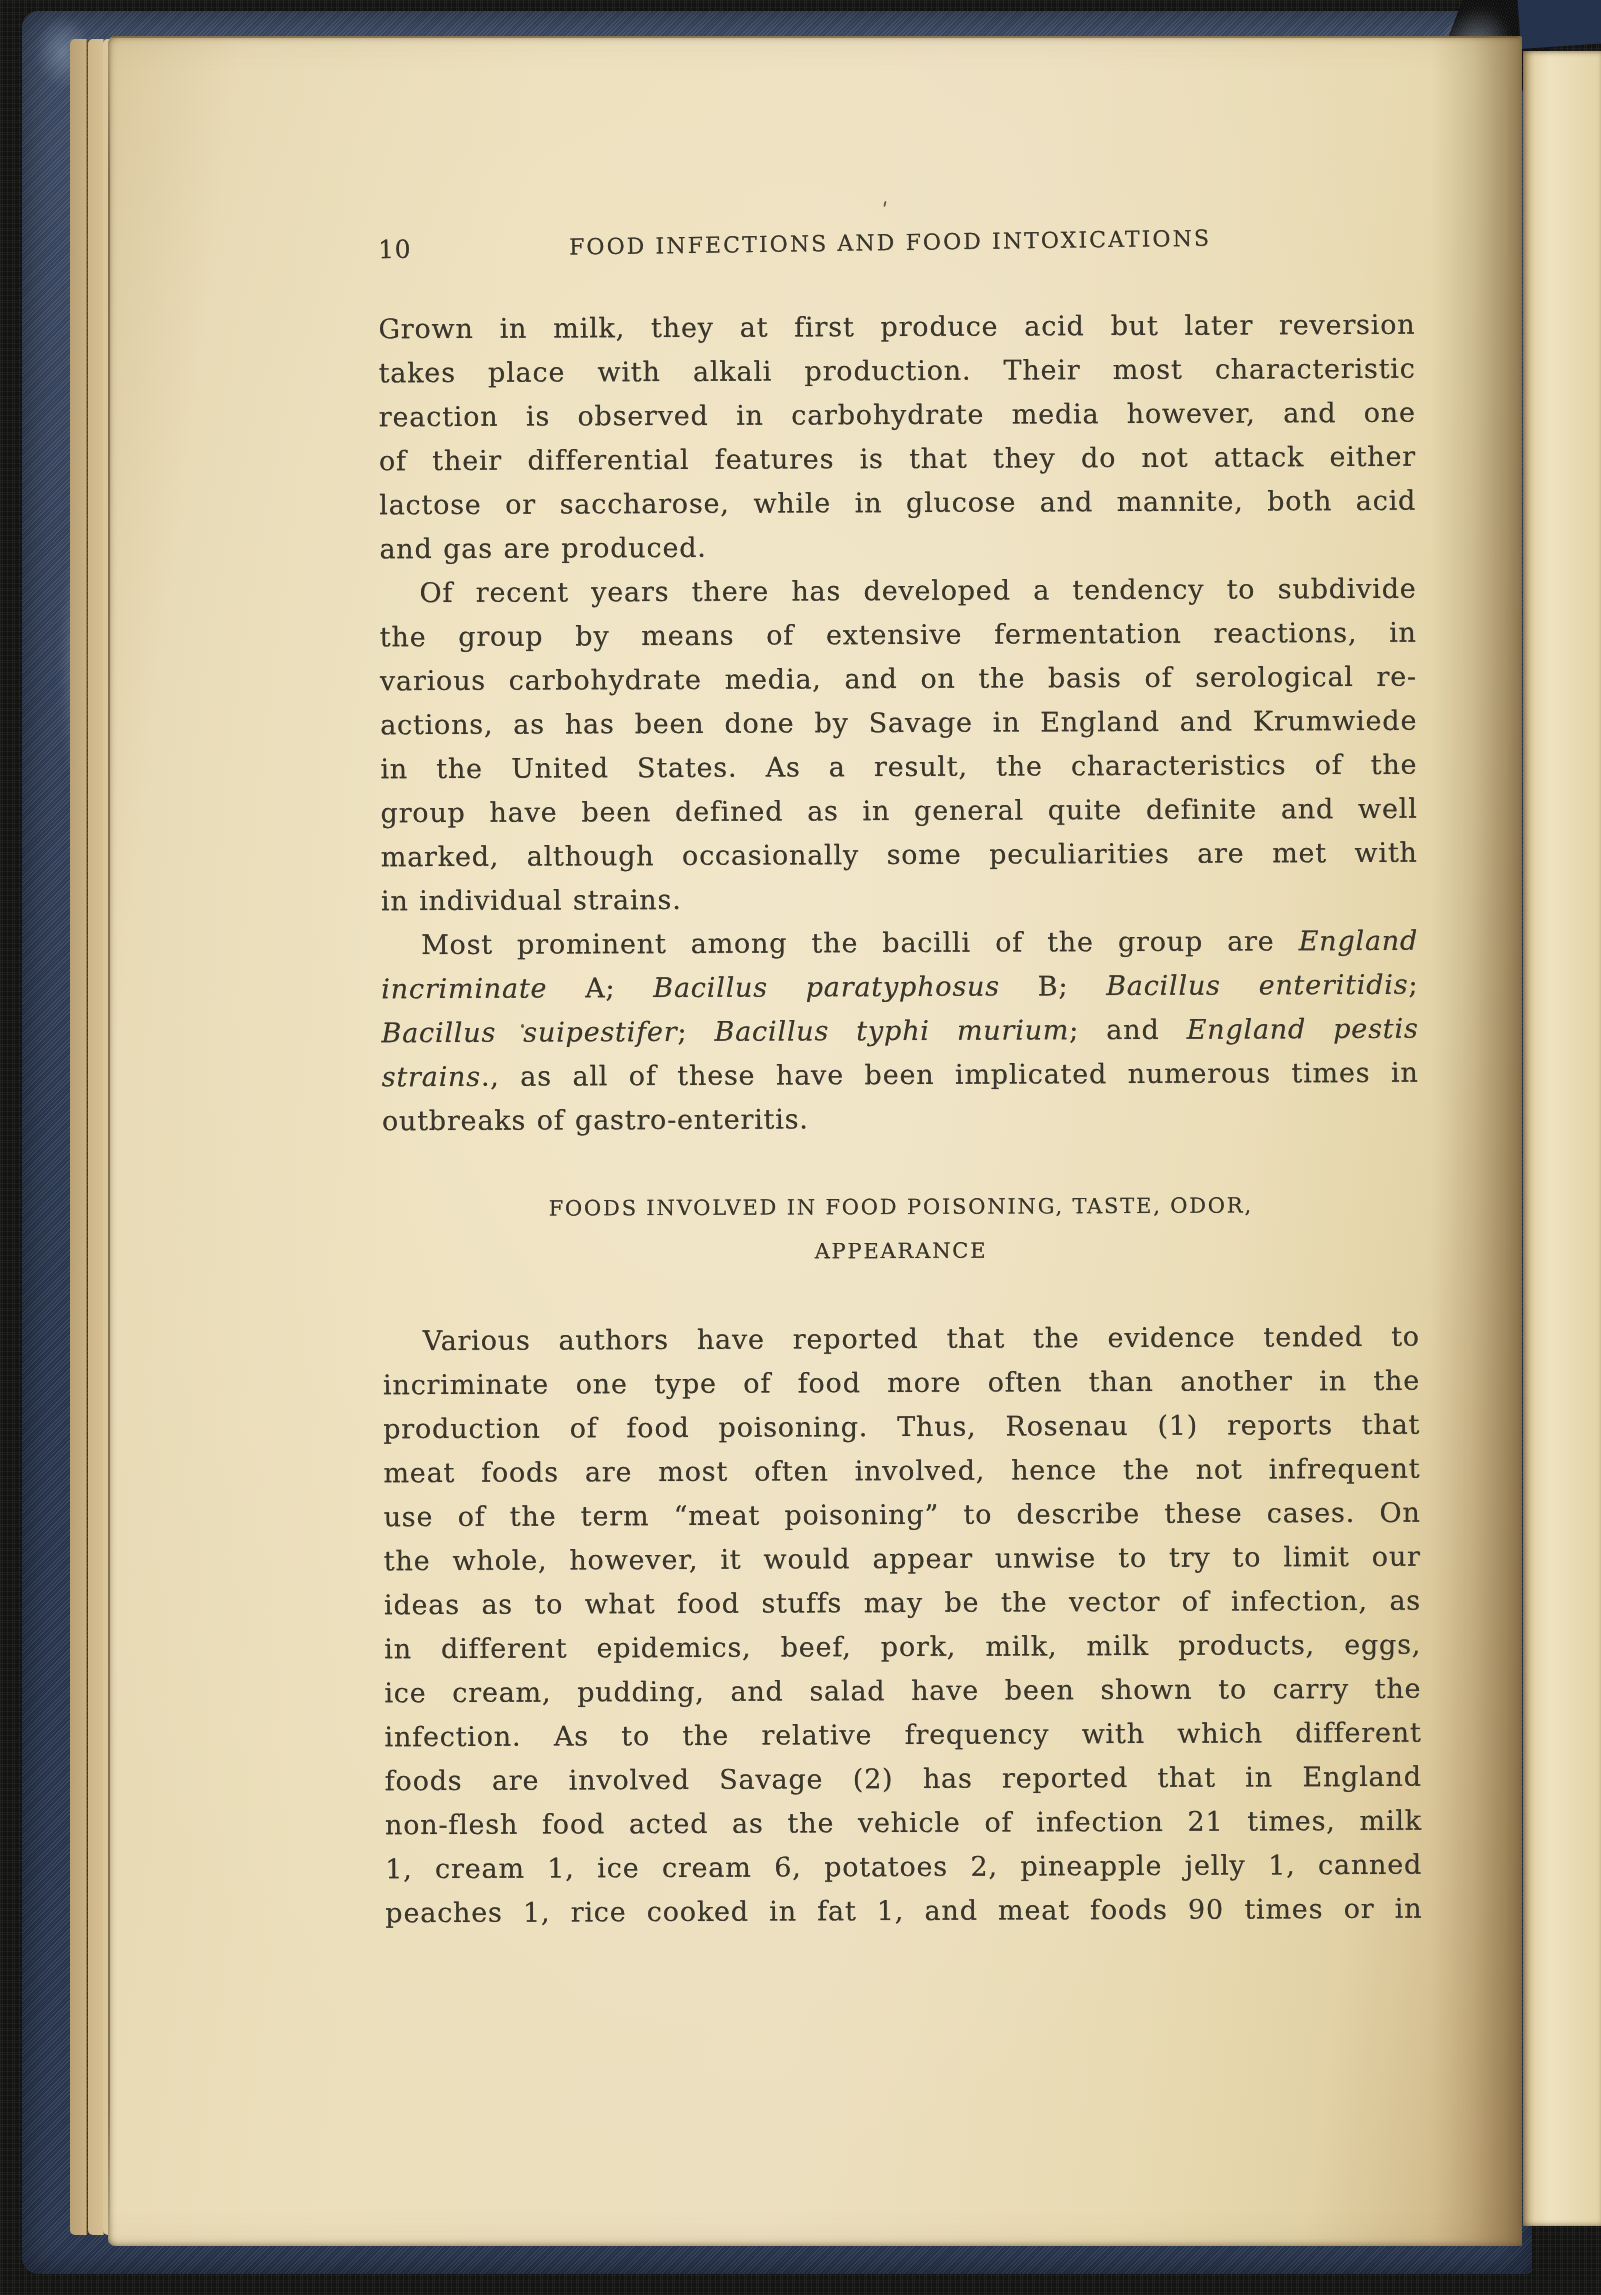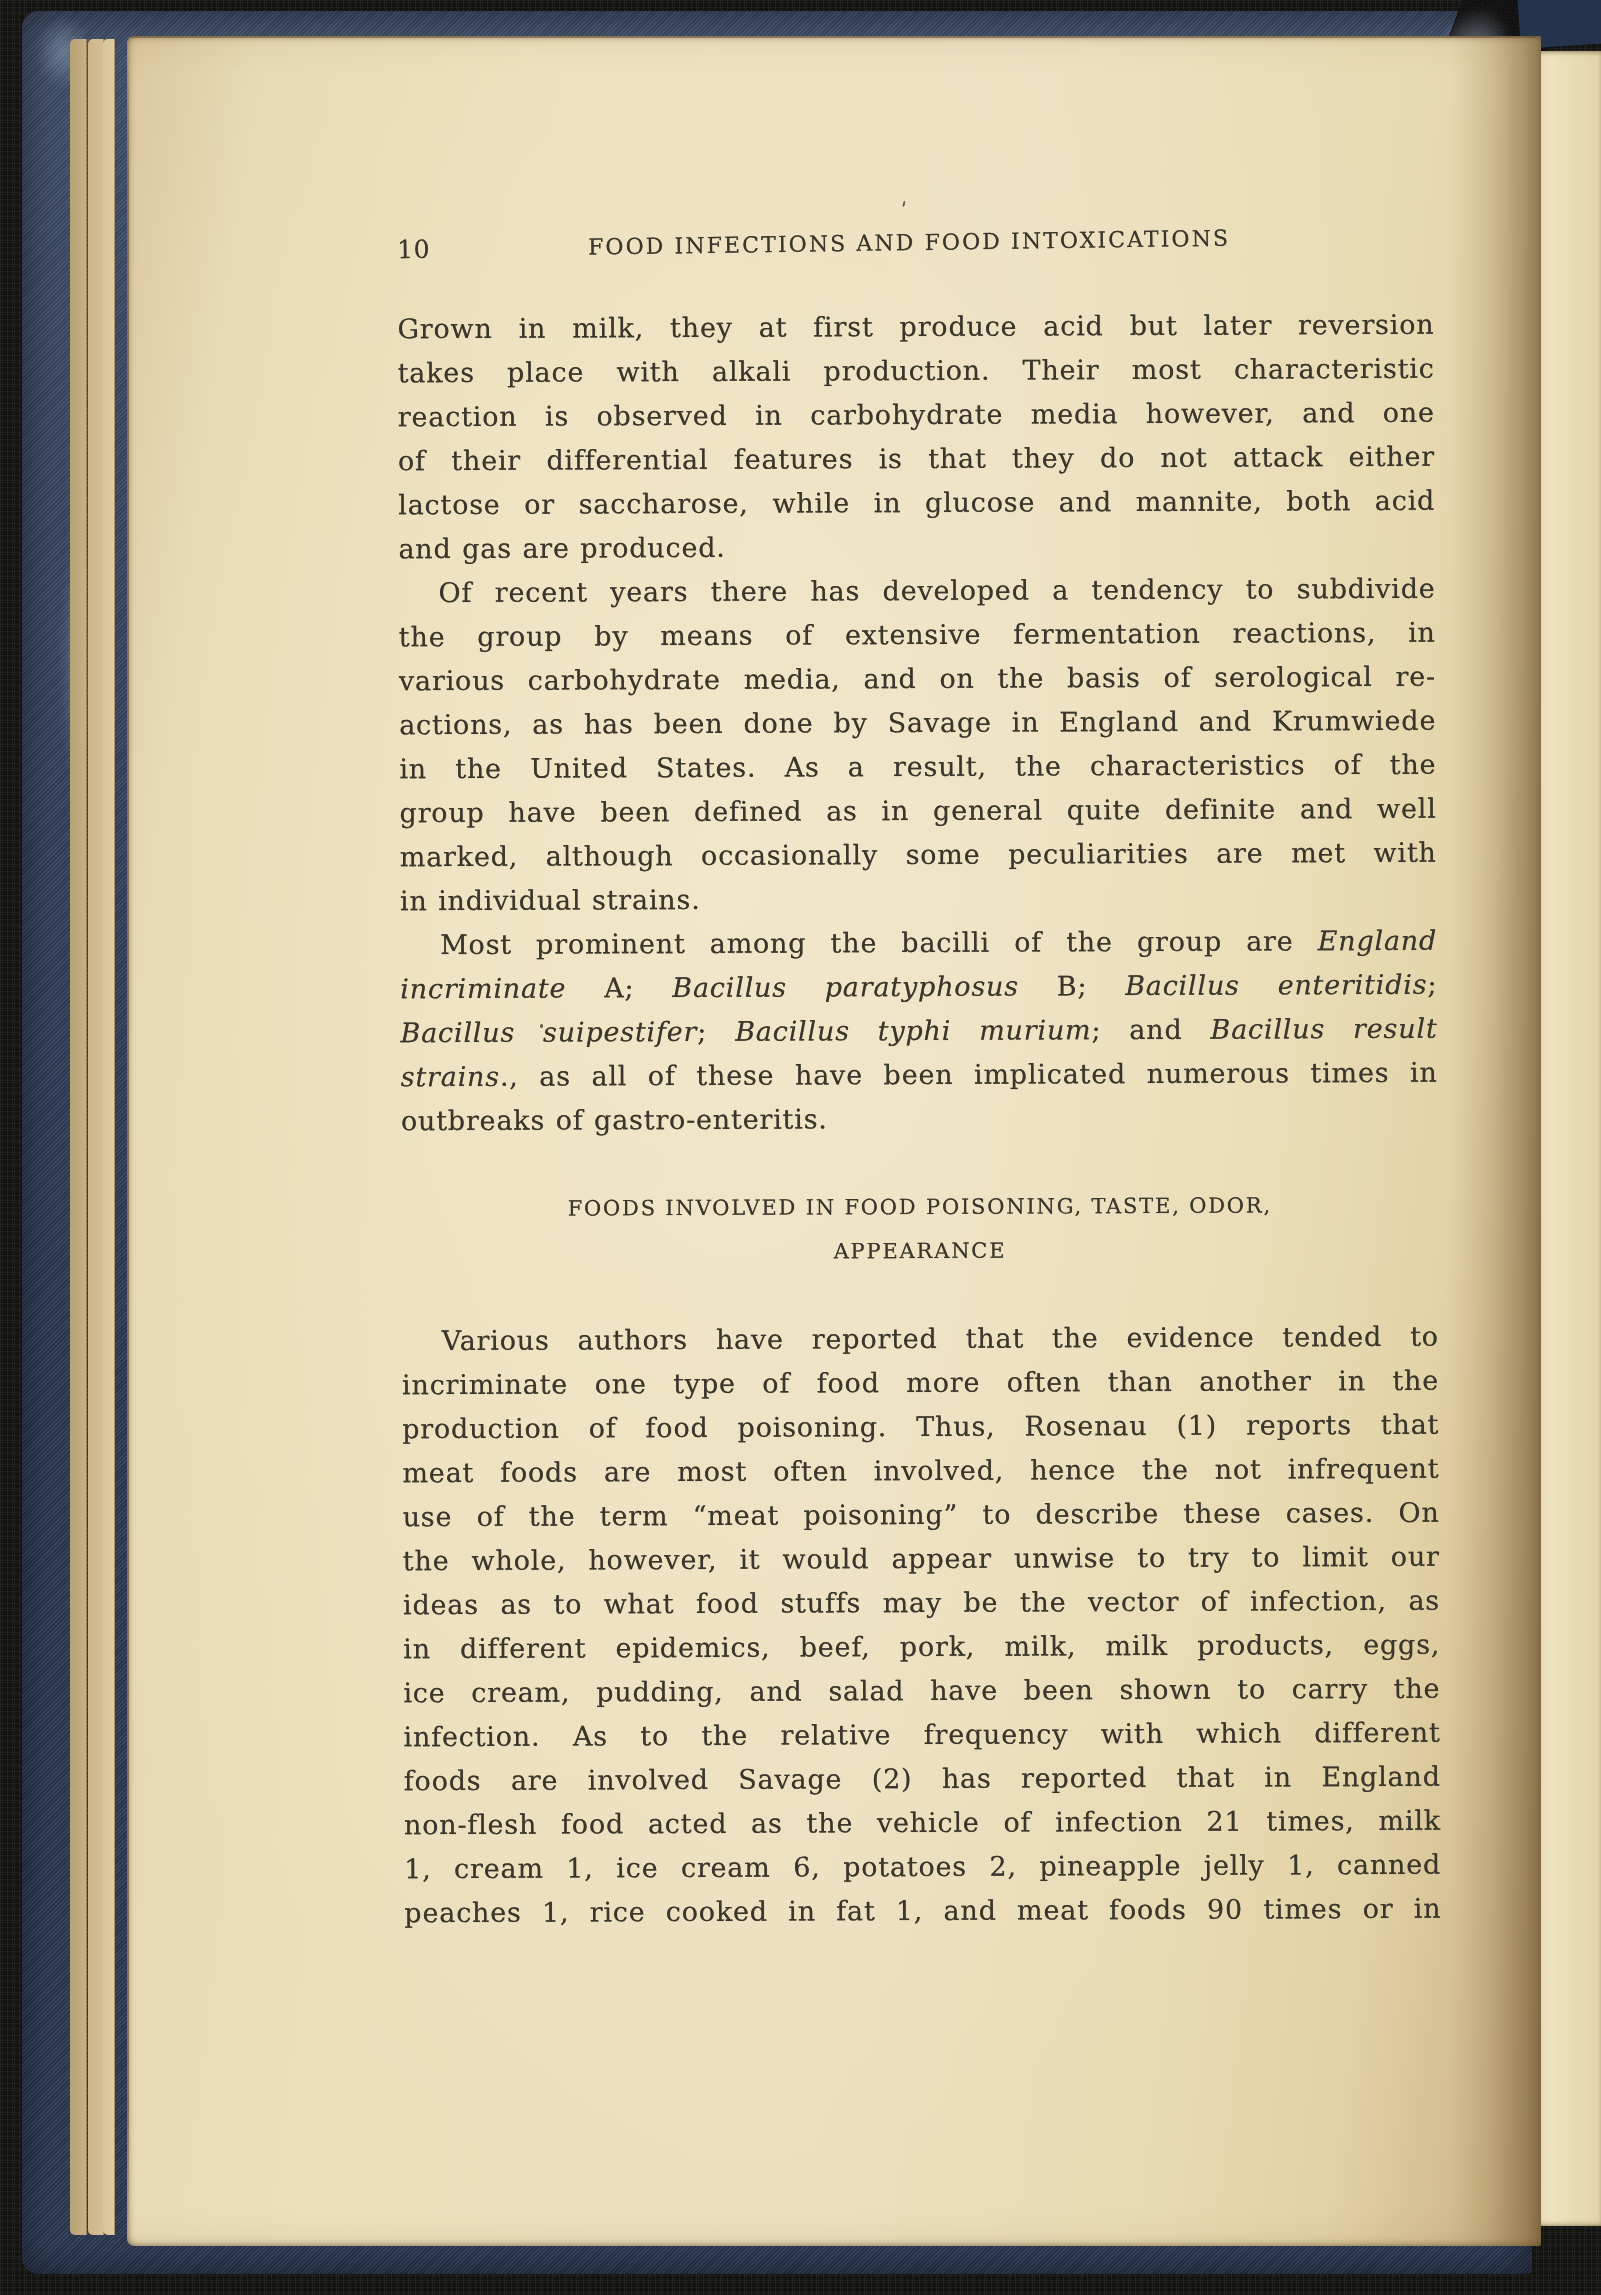--- a/index.html
+++ b/index.html
@@ -32,21 +32,21 @@
     transform:rotate(7deg) skewX(-14deg);
     border-radius:0 0 24px 6px;
   }
   
   .edge{position:absolute;top:39px;height:2196px;border-radius:4.9px 0 0 4.9px;}
   .edge.e1{left:70px;width:16px;background:linear-gradient(90deg,#b9a176,#c8b084);border-right:1.2px solid #9b8158;}
   .edge.e2{left:88px;width:14.6px;background:linear-gradient(90deg,#ccb689,#d5bf93);border-right:1.2px solid #a68b5f;}
   .edge.e3{left:103px;width:11px;background:linear-gradient(90deg,#d9c59a,#dfcca3);border-right:1.2px solid #ab9166;}
   
   .page{
-    position:absolute;left:127px;top:36px;width:1414px;height:2210px;
+    position:absolute;left:108px;top:36px;width:1414px;height:2210px;
     background-image:
       radial-gradient(ellipse at 42% 38%, rgba(255,249,230,0.30), rgba(255,249,230,0) 70%),
       linear-gradient(97deg,#d9c69c 0%,#e6d8b2 8%,#ebdeba 26%,#ecdfbf 55%,#e8dab2 76%,#e2d2a6 87%,#cdb586 97%,#c6ad7e 100%);
     border-radius:7.3px 3px 3px 7.3px;
     box-shadow:
       inset 0 3.6px 6px -3px rgba(92,72,42,0.6),
       inset 0 -4.3px 7.3px -3.6px rgba(92,72,42,0.55),
       inset 4.9px 0 7.3px -3.6px rgba(100,80,50,0.5),
       inset -36px 0 49px -20.7px rgba(118,90,50,0.42);
     color:#3a362c;
@@ -142,21 +142,21 @@
             <div class="line just"><span>various carbohydrate media, and on the basis of serological re-</span></div>
             <div class="line just"><span>actions, as has been done by Savage in England and Krumwiede</span></div>
             <div class="line just"><span>in the United States.  As a result, the characteristics of the</span></div>
             <div class="line just"><span>group have been defined as in general quite definite and well</span></div>
             <div class="line just"><span>marked, although occasionally some peculiarities are met with</span></div>
             <div class="line"><span>in individual strains.</span></div>
           </div>
           <div>
             <div class="line just ind"><span>Most prominent among the bacilli of the group are </span><span class="it">England</span></div>
             <div class="line just"><span class="it">incriminate</span><span> A; </span><span class="it">Bacillus paratyphosus</span><span> B; </span><span class="it">Bacillus enteritidis</span><span>;</span></div>
-            <div class="line just"><span class="it">Bacillus suipestifer</span><span>; </span><span class="it">Bacillus typhi murium</span><span>; and </span><span class="it">Bacillus result</span></div>
+            <div class="line just"><span class="it">Bacillus suipestifer</span><span>; </span><span class="it">Bacillus typhi murium</span><span>; and </span><span class="it">England pestis</span></div>
             <div class="line just"><span class="it">strains</span><span>., as all of these have been implicated numerous times in</span></div>
             <div class="line"><span>outbreaks of gastro-enteritis.</span></div>
           </div>
         </div>
 
       <div class="section-heading">
         <div class="sh-line">FOODS INVOLVED IN FOOD POISONING, TASTE, ODOR,</div>
         <div class="sh-line">APPEARANCE</div>
       </div>
 

